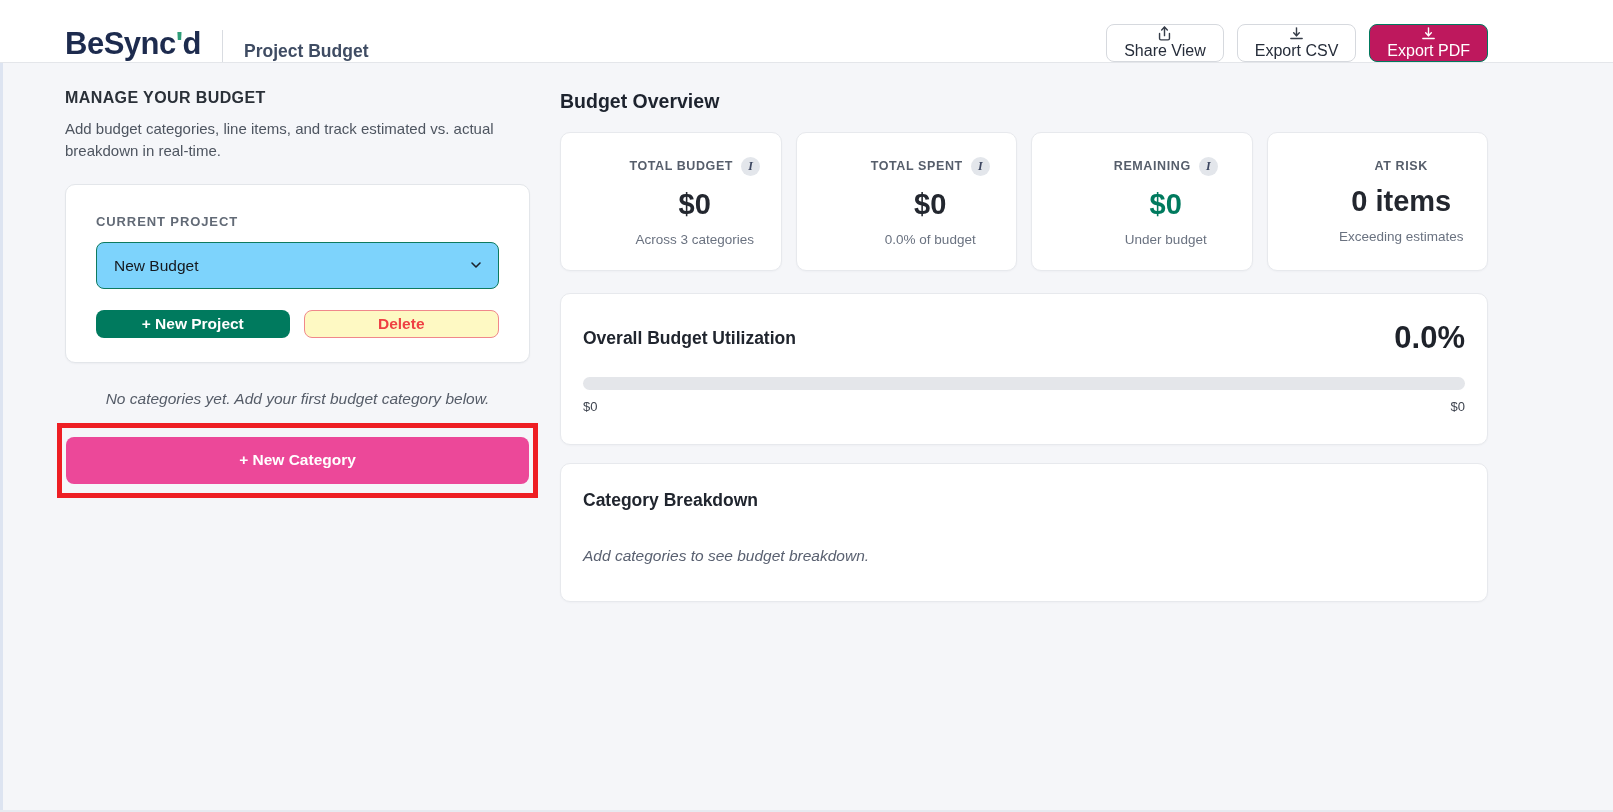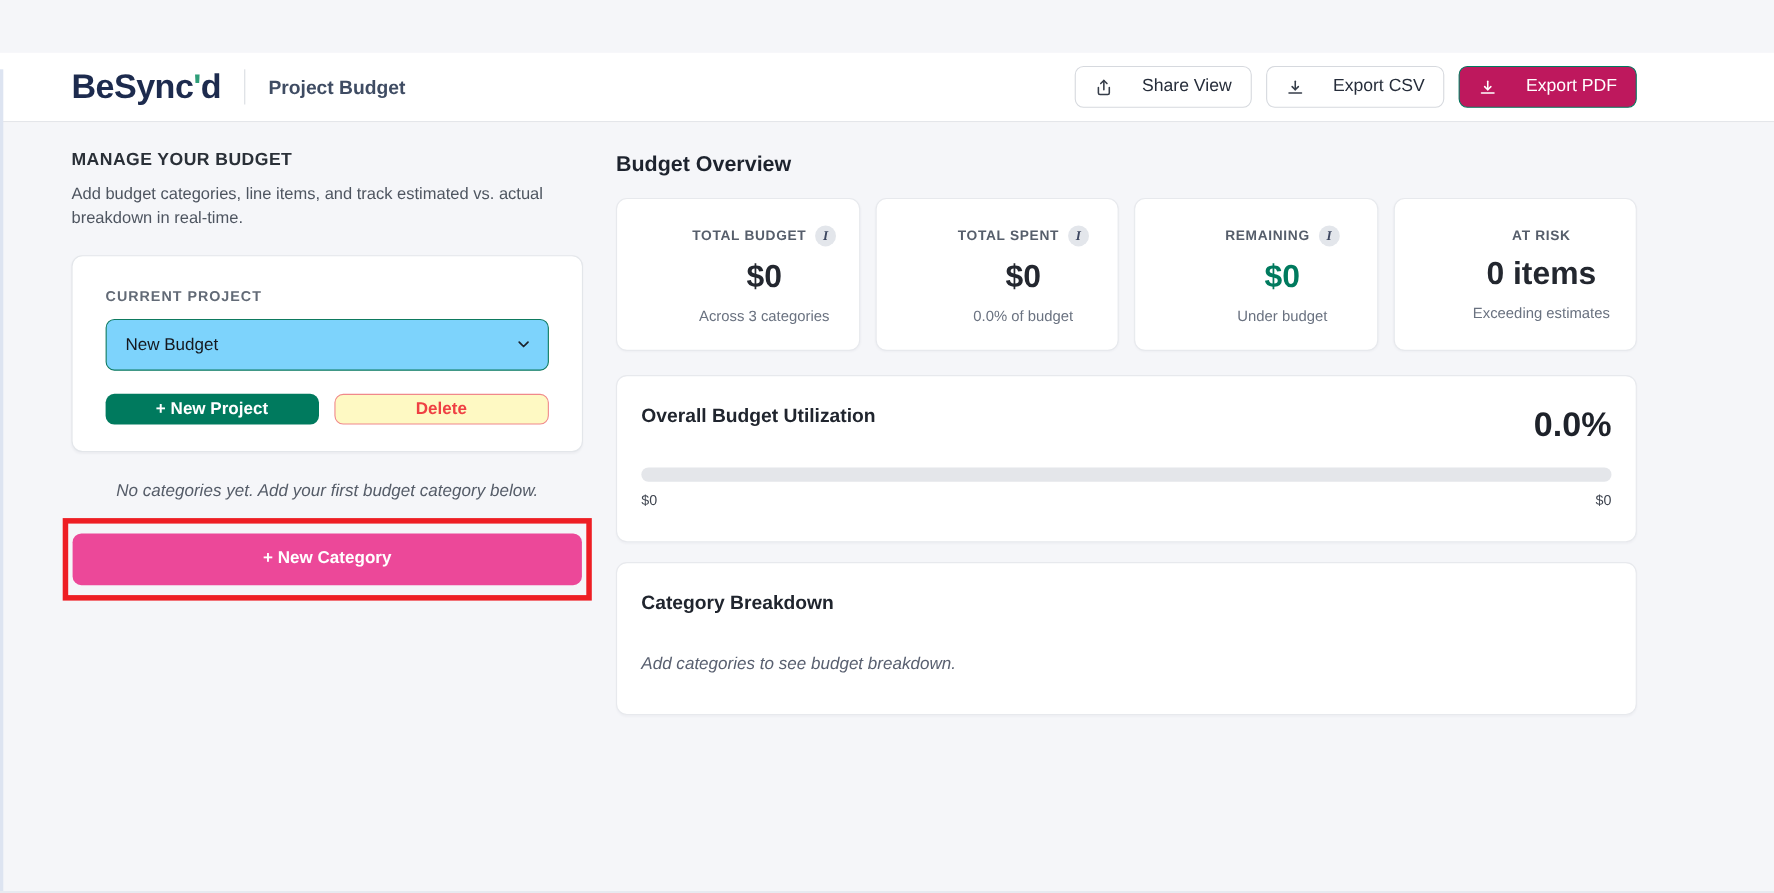--- a/index.html
+++ b/index.html
@@ -6,35 +6,34 @@
   html,body { margin:0; padding:0; }
   body {
     width:1613px; height:812px; overflow:hidden;
     background:#f5f6f9;
     font-family:"Liberation Sans", sans-serif;
     position:relative;
   }
   
   .topbar {
     height:63px; background:#ffffff; border-bottom:1px solid #e4e6ea;
-    display:flex; align-items:center;
+    display:flex; align-items:flex-end;
     padding:0 125px 0 65px;
-    margin-top:48px;
   }
   .logo { font-size:31px; font-weight:800; color:#1d2b4e; letter-spacing:-0.5px; white-space:nowrap; }
   .logo .apos { color:#2f9e79; }
   .v-divider { width:1px; height:32px; background:#d9dce1; margin:0 21px; }
   .page-title { font-size:17.5px; font-weight:700; color:#3f4c63; }
   .header-actions { margin-left:auto; display:flex; gap:13px; }
   .hbtn {
-    display:inline-flex; align-items:center; gap:26px;
+    display:inline-flex; align-items:center; gap:0;
     height:38px; padding:0 17px;
     background:#fff; border:1px solid #d6d9de; border-radius:8px;
     font-family:"Liberation Sans", sans-serif;
-    font-size:16px; color:#262d3a; cursor:pointer; white-space:nowrap;
+    font-size:16px; color:#262d3a; cursor:pointer; white-space:nowrap;flex-direction:column;
   }
   .hbtn svg { display:block; }
   .hbtn.primary { background:#be185d; border-color:#007a5e; color:#fff; }
 
   
   .content { display:flex; gap:30px; padding:26px 125px 0 65px; }
   .left-col { width:465px; flex:none; }
   .right-col { flex:1; min-width:0; }
 
   
@@ -89,21 +88,21 @@
   }
   .stat-value { margin-top:12px; font-size:29px; font-weight:800; color:#23272f; }
   .stat-value.green { color:#007a5e; }
   .stat-sub { margin-top:11px; font-size:13.5px; color:#6a7280; }
 
   .panel {
     background:#fff; border:1px solid #e7e9ed; border-radius:10px;
     box-shadow:0 1px 2px rgba(20,30,50,0.03);
   }
   .util-panel { margin-top:22px; padding:26px 22px 30px; }
-  .util-head { display:flex; justify-content:space-between; }
+  .util-head { display:flex; justify-content:space-between; align-items:center; }
   .panel-title { font-size:17.5px; font-weight:700; color:#20252e; }
   .util-pct { font-size:31px; font-weight:800; color:#1e222a; }
   .progress-track { margin-top:21px; height:13px; background:#e4e6ea; border-radius:99px; overflow:hidden; }
   .progress-fill { height:100%; background:#007a5e; border-radius:99px; }
   .range-row { display:flex; justify-content:space-between; margin-top:9px; font-size:13px; color:#3f4550; }
 
   .breakdown-panel { margin-top:18px; padding:26px 22px 36px; }
   .breakdown-empty { margin:36px 0 0; text-align:left; font-style:italic; font-size:15.5px; color:#596070; }
 
   

